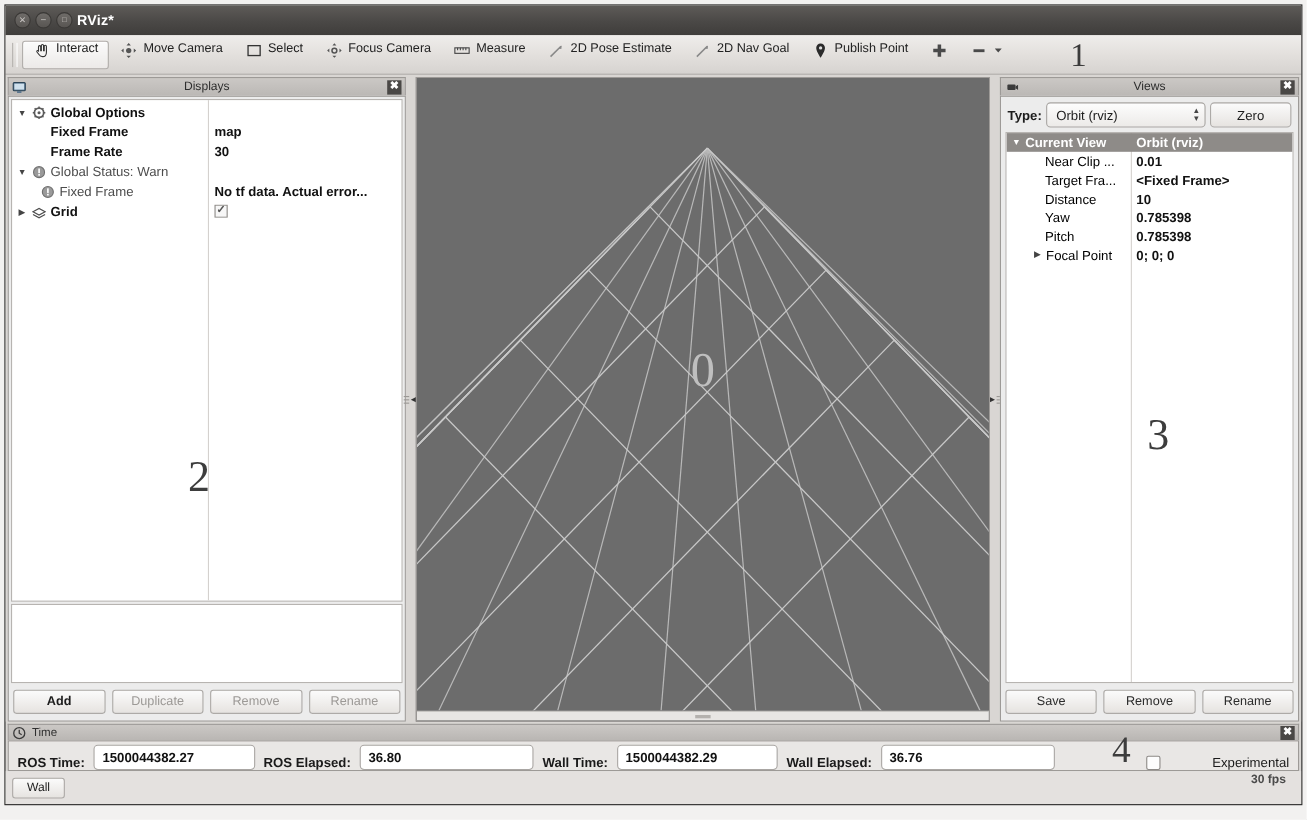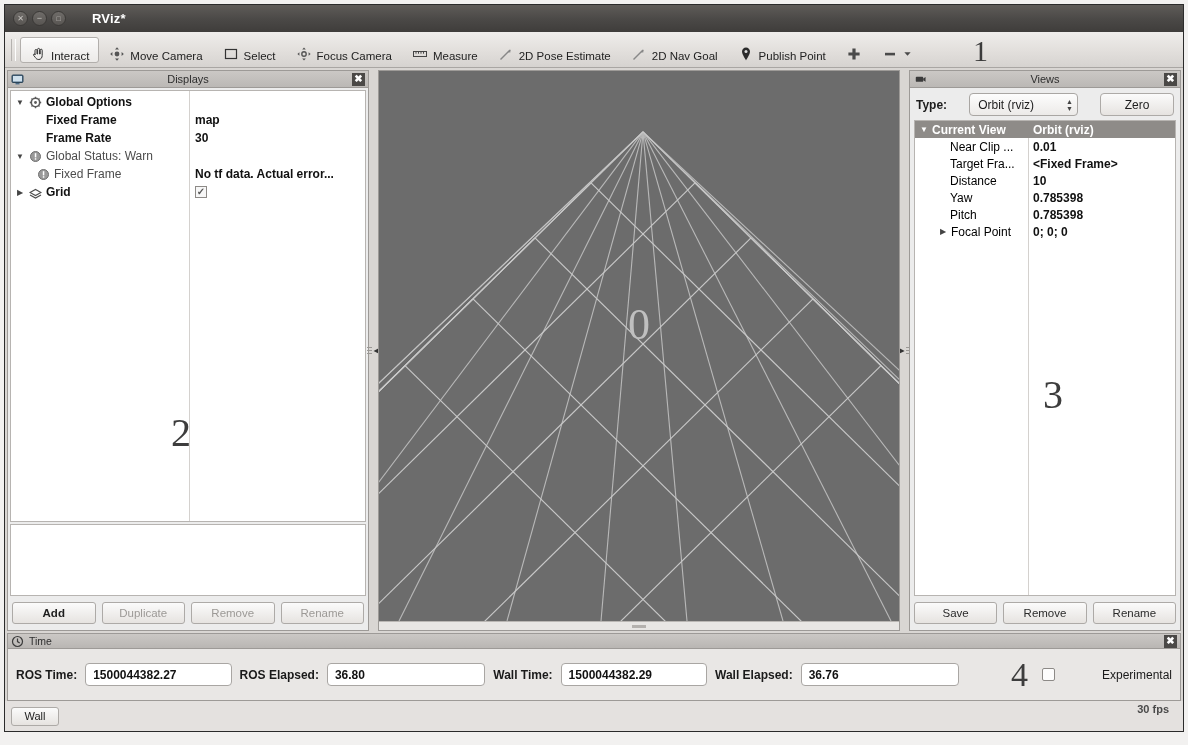--- a/index.html
+++ b/index.html
@@ -40,42 +40,42 @@
     background: linear-gradient(to bottom,#6f6c69,#585552);
     border: 1px solid #3a3836;
     margin-right: 4px;
     position: relative;
     display: flex; align-items: center; justify-content: center;
     color: #c9c6c3; font-size: 9px; line-height: 1;
   }
   .wtitle {
     color: #ffffff;
     font-size: 13px; font-weight: bold;
-    margin-left: 22px;
+    margin-left: 0;
     letter-spacing: .2px;
   }
 
   
   .toolbar {
     height: 36px;
     background: linear-gradient(to bottom,#efedeb 0%, #e3e0dd 50%, #d6d3d0 100%);
     border-bottom: 1px solid #a9a6a3;
     display: flex; align-items: center;
     padding: 0 6px;
     position: relative;
     flex: none;
   }
   .tb-grip {
     width: 5px; height: 22px;
     border-left: 1px solid #b5b2af;
     border-right: 1px solid #fdfdfd;
     margin-right: 4px;
   }
   .tbitem {
-    display: flex; align-items: flex-end; gap: 5px;
+    display: flex; align-items: flex-start; gap: 5px;
     height: 26px; padding: 0 9px;
     font-size: 11.5px; color: #222;
     border: 1px solid transparent;
     border-radius: 3px;
     white-space: nowrap;
     cursor: default;
   }
   .tbitem.active {
     background: linear-gradient(to bottom,#fbfbfb,#eceae8);
     border: 1px solid #b2afac;
@@ -245,21 +245,21 @@
     height: 9px; flex: none;
     background: #e8e6e4;
     border-top: 1px solid #bab7b4;
     display: flex; align-items: center; justify-content: center;
   }
   .vp-hscroll i { display:block; width: 14px; height: 3px; background: #b4b1ae; }
 
   
   .right-dock { width: 272px; flex: none; }
   .type-row {
-    display: flex; align-items: center; gap: 22px;
+    display: flex; align-items: center; gap: 4px;
     padding: 5px 6px 4px 6px;
   }
   .type-label { font-size: 12px; font-weight: bold; color: #1d1d1d; }
   .combo {
     flex: 1 1 auto;
     height: 23px;
     background: linear-gradient(to bottom,#fdfdfd,#eceae8);
     border: 1px solid #a9a6a3;
     border-radius: 4px;
     display: flex; align-items: center;
@@ -305,24 +305,24 @@
   .time-title {
     height: 15px;
     background: linear-gradient(to bottom,#cbc8c5,#b9b6b3);
     border: 1px solid #9d9a97; border-bottom: none;
     display: flex; align-items: center; gap: 5px;
     padding: 0 3px;
     font-size: 10.5px; color: #2e2e2e;
   }
   .time-title .dt-label { flex: 1 1 auto; }
   .time-body {
-    height: 53px;
+    height: 28px;
     background: #e9e7e5;
     border: 1px solid #9d9a97;
-    display: flex; align-items: center;
+    display: flex; align-items: flex-end;
     padding: 0 8px;
     gap: 8px;
     position: relative;
   }
   .tfield-label { font-size: 12px; font-weight: bold; color: #1a1a1a; white-space: nowrap; }
   .tfield {
     height: 23px;
     background: #ffffff;
     border: 1px solid #a9a6a3;
     border-radius: 4px;

